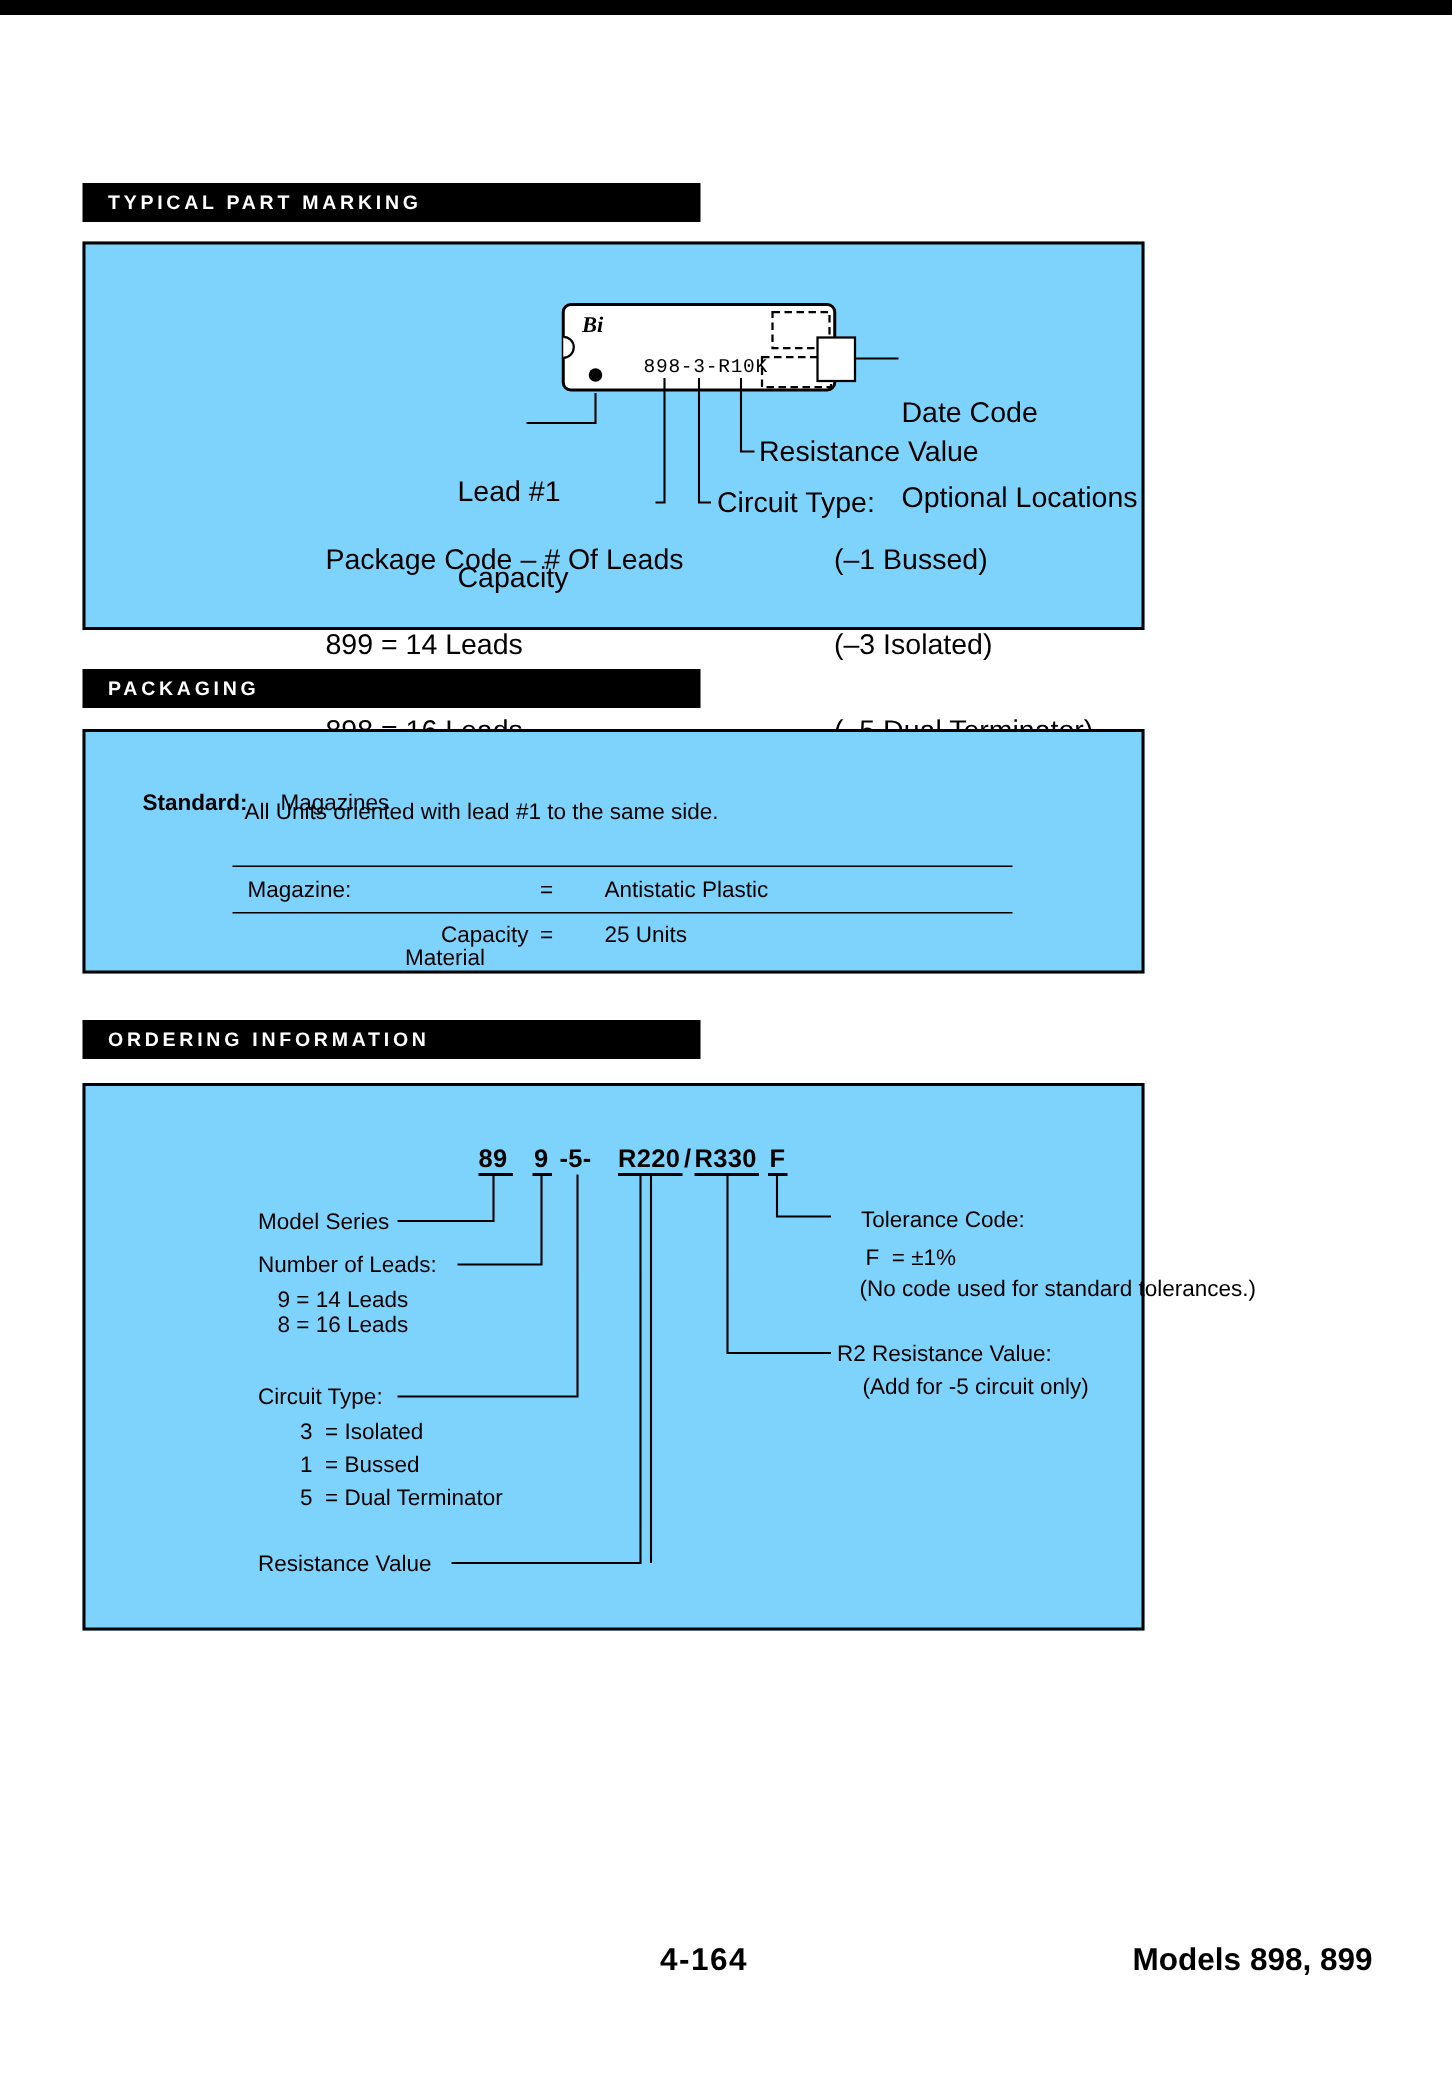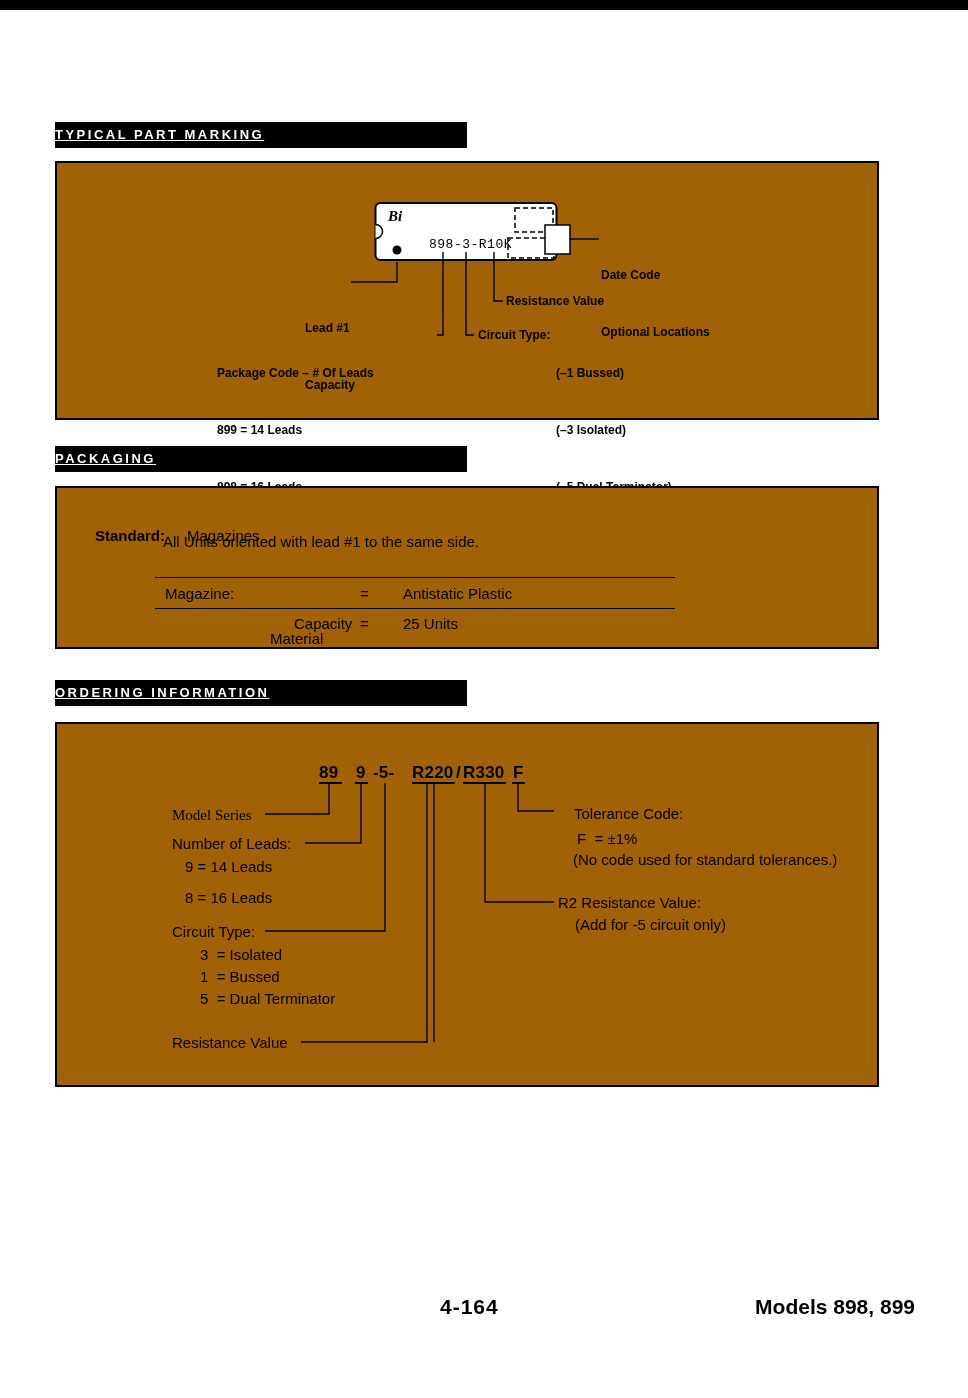--- a/index.html
+++ b/index.html
@@ -6,24 +6,24 @@
   html,body { background:#fff; }
   body {
     width:968px; height:1398px; position:relative;
     font-family:"Liberation Sans", sans-serif; color:#000;
   }
   .page { position:absolute; left:0; top:0; width:968px; height:1398px; background:#fff; overflow:hidden; }
   .topbar { position:absolute; left:0; top:0; width:968px; height:10px; background:#000; }
   .secbar {
     position:absolute; left:55px; width:412px; height:26px; background:#000;
     color:#fff; font-size:13px; font-weight:bold; letter-spacing:2.5px;
-    line-height:26px; white-space:pre;text-decoration:underline;
+    line-height:26px; padding-left:17px; white-space:pre;
   }
-  .box { position:absolute; left:55px; width:824px; border:2px solid #000; background:#a16207; }
-  .lbl { position:absolute; font-size:12px; line-height:19px; white-space:pre;font-weight:bold; }
+  .box { position:absolute; left:55px; width:708px; border:2px solid #000; background:#7dd3fc; }
+  .lbl { position:absolute; font-size:19px; line-height:19px; white-space:pre; }
   .lbl2 { position:absolute; font-size:15px; line-height:20px; white-space:pre; }
   .bold { font-weight:bold; }
   .rt { }
   .hline { position:absolute; border-top:1.2px solid #000; height:0; }
   .codeseg { position:absolute; font-size:17px; font-weight:bold; white-space:pre; letter-spacing:0.2px; }
   .diagram-svg { position:absolute; left:0; top:0; }
   .footer-logo-box {
     position:absolute; left:55px; top:1283px; width:318px; height:47px;
     border:3px solid #000; display:flex; align-items:center; background:#fff;
   }
@@ -138,24 +138,24 @@
     </svg>
 
     <span class="codeseg" style="left:262px; top:39px;">89</span>
     <span class="codeseg" style="left:299px; top:39px;">9</span>
     <span class="codeseg" style="left:316px; top:39px;">-5-</span>
     <span class="codeseg" style="left:355px; top:39px;">R220</span>
     <span class="codeseg" style="left:399px; top:39px;">/</span>
     <span class="codeseg" style="left:406px; top:39px;">R330</span>
     <span class="codeseg" style="left:456px; top:39px;">F</span>
 
-    <div class="lbl2" style="left:115px; top:81px;font-family:Liberation Serif, serif;">Model Series</div>
+    <div class="lbl2" style="left:115px; top:81px;">Model Series</div>
     <div class="lbl2" style="left:115px; top:110px;">Number of Leads:</div>
     <div class="lbl2" style="left:128px; top:133px;">9 = 14 Leads</div>
-    <div class="lbl2" style="left:128px; top:164px;text-align:right;">8 = 16 Leads</div>
+    <div class="lbl2" style="left:128px; top:150px;text-align:right;">8 = 16 Leads</div>
     <div class="lbl2" style="left:115px; top:198px;">Circuit Type:</div>
     <div class="lbl2" style="left:143px; top:221px;">3  = Isolated</div>
     <div class="lbl2" style="left:143px; top:243px;">1  = Bussed</div>
     <div class="lbl2" style="left:143px; top:265px;">5  = Dual Terminator</div>
     <div class="lbl2" style="left:115px; top:309px;">Resistance Value</div>
 
     <div class="lbl2" style="left:503px; top:80px;margin-left:14px;">Tolerance Code:</div>
     <div class="lbl2" style="left:520px; top:105px;">F  = ±1%</div>
     <div class="lbl2" style="left:516px; top:126px;">(No code used for standard tolerances.)</div>
     <div class="lbl2" style="left:501px; top:169px;">R2 Resistance Value:</div>

